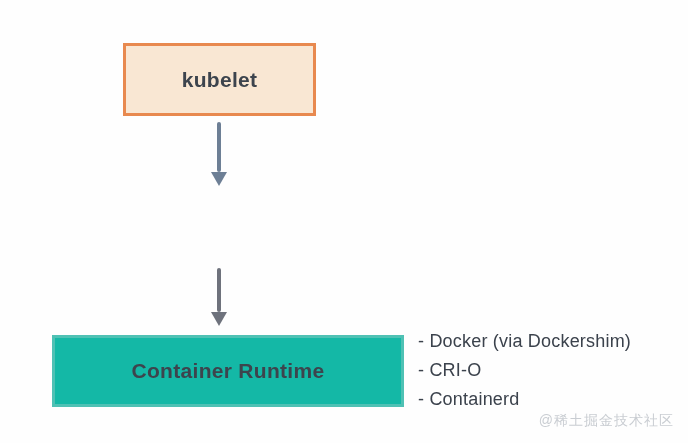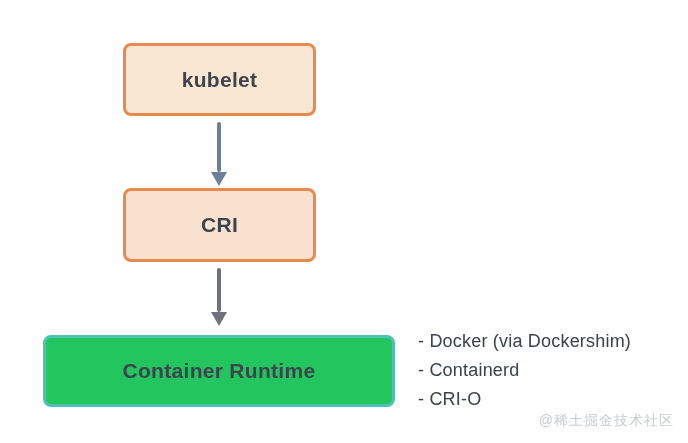--- a/index.html
+++ b/index.html
@@ -10,38 +10,38 @@
     background: #fefefe;
     font-family: "Liberation Sans", sans-serif;
     overflow: hidden;
   }
   .node {
     position: absolute;
     box-sizing: border-box;
     display: flex;
     align-items: center;
     justify-content: center;
-    border-radius: 8px;
+    border-radius: 0;
     border: 3px solid transparent;
     font-size: 21px;
     font-weight: bold;
     letter-spacing: 0.3px;
     color: #3d444d;
   }
   .node-kubelet {
     left: 123px; top: 43px; width: 193px; height: 73px;
     background: #f9e7d3; border-color: #e8894f;
   }
   .node-cri {
     left: 123px; top: 188px; width: 193px; height: 74px;
     background: #f8e2cf; border-color: #e8894f;
   }
   .node-runtime {
-    left: 43px; top: 335px; width: 352px; height: 72px;
-    background: #22c55e; border-color: #4fc1b4;
+    left: 52px; top: 335px; width: 352px; height: 72px;
+    background: #14b8a6; border-color: #4fc1b4;
   }
   .arrow { position: absolute; width: 16px; }
   .arrow .shaft {
     position: absolute; left: 6px; top: 0; width: 4px;
     border-radius: 2px;
   }
   .arrow .head {
     position: absolute; left: 0; width: 0; height: 0;
     border-left: 8px solid transparent;
     border-right: 8px solid transparent;
@@ -78,34 +78,31 @@
 
   <div class="node node-kubelet">
     <span>kubelet</span>
   </div>
 
   <div class="arrow arrow-1">
     <div class="shaft"></div>
     <div class="head"></div>
   </div>
 
-  <div class="node node-cri">
-    <span>CRI</span>
-  </div>
 
   <div class="arrow arrow-2">
     <div class="shaft"></div>
     <div class="head"></div>
   </div>
 
   <div class="node node-runtime">
     <span>Container Runtime</span>
   </div>
 
   <div class="annotations">
     <div>- Docker (via Dockershim)</div>
+    <div>- CRI-O</div>
     <div>- Containerd</div>
-    <div>- CRI-O</div>
   </div>
 
   <div class="watermark">@稀土掘金技术社区</div>
 
 </div>
 
 </body></html>

